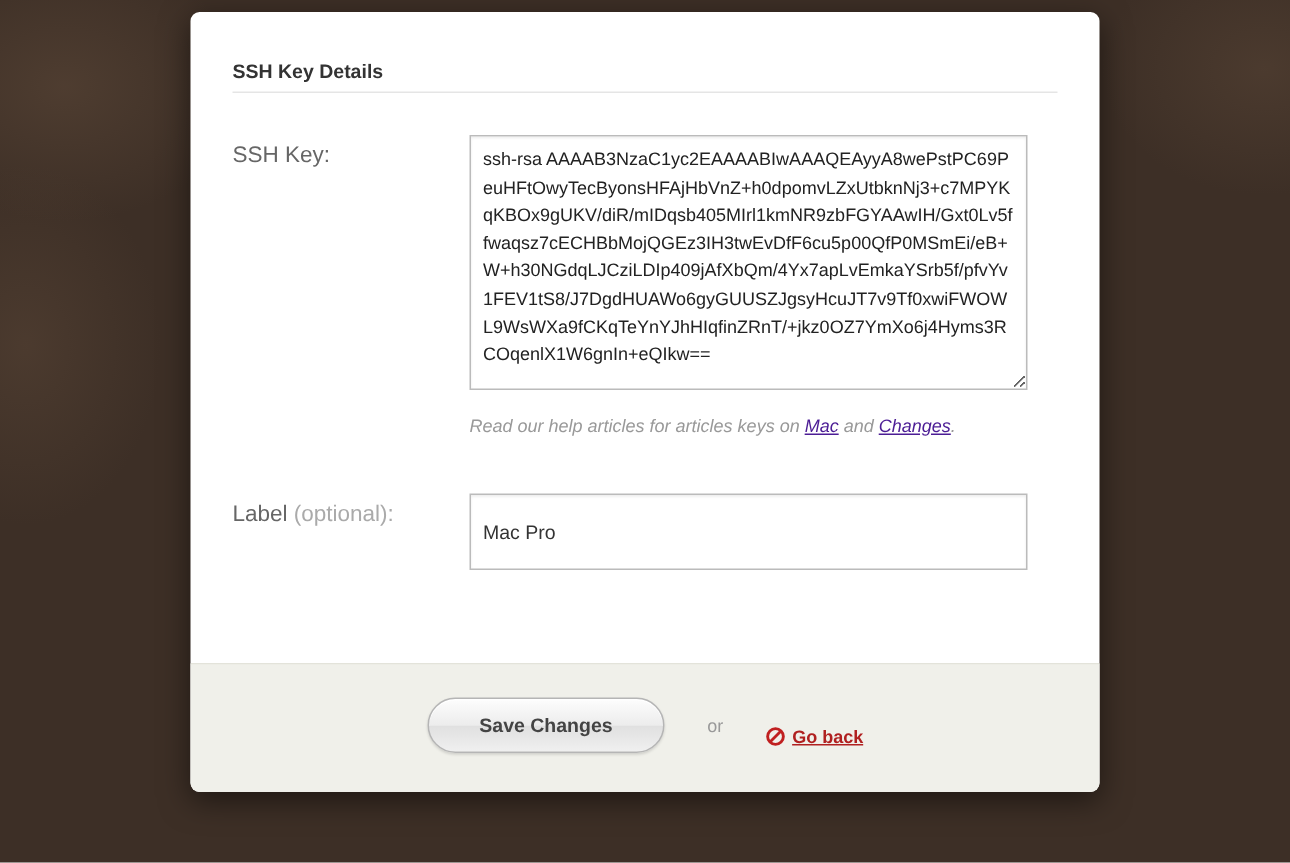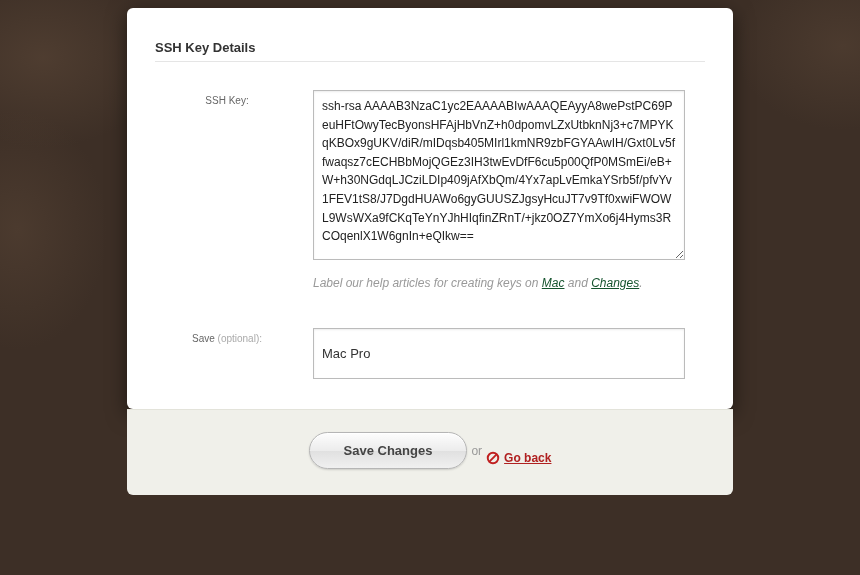--- a/index.html
+++ b/index.html
@@ -17,21 +17,21 @@
       width: 860px;
       height: 575px;
       overflow: hidden;
       position: relative;
     }
     .panel {
       position: absolute;
       left: 127px;
       top: 8px;
       width: 606px;
-      height: 401px;
+      height: 520px;
       background: #fff;
       border-radius: 6px;
       box-shadow: 0 6px 20px rgba(0,0,0,0.5);
       display: flex;
       flex-direction: column;
     }
     .content {
       padding: 32px 28px 20px 28px;
       flex: 1;
     }
@@ -43,23 +43,23 @@
       border-bottom: 1px solid #e5e5e5;
       margin-bottom: 28px;
     }
     .form-row {
       display: flex;
       align-items: flex-start;
       margin-bottom: 10px;
     }
     .form-label {
       width: 158px;
-      text-align: center;
+      text-align: left;
       padding-right: 14px;
-      font-size: 10px;
+      font-size: 15px;
       color: #666;
       padding-top: 5px;
     }
     .form-label .optional {
       color: #aaa;
     }
     .form-field {
       flex: 1;
       padding-right: 20px;
     }
@@ -79,42 +79,42 @@
     }
     .help-text {
       font-size: 12px;
       font-style: italic;
       color: #999;
       margin-left: 158px;
       margin-top: 12px;
       margin-bottom: 38px;
     }
     .help-text a {
-      color: #14532d;
+      color: #4c1d95;
       text-decoration: underline;
       font-style: italic;
     }
     input[type=text].label-input {
       width: 100%;
       padding: 17px 8px;
       font-size: 13px;
       font-family: "Lucida Grande", Arial, sans-serif;
       color: #333;
       border: 1px solid #bbb;
       box-shadow: inset 0 1px 2px rgba(0,0,0,0.08);
     }
     .footer {
       background: #f0f0ea;
       border-top: 1px solid #e3e3da;
       border-radius: 0 0 6px 6px;
       padding: 22px 0 26px 0;
       display: flex;
       align-items: center;
       justify-content: center;
-      gap: 4px;
+      gap: 28px;
     }
     .save-btn {
       background: linear-gradient(to bottom, #fdfdfd 0%, #ececec 50%, #e0e0e0 51%, #f0f0f0 100%);
       border: 1px solid #b5b5b5;
       border-radius: 22px;
       padding: 10px 34px;
       font-size: 13px;
       font-weight: bold;
       color: #444;
       cursor: pointer;
@@ -155,26 +155,26 @@
     <div class="section-title">SSH Key Details</div>
 
     <div class="form-row">
       <div class="form-label">SSH Key:</div>
       <div class="form-field">
         <textarea class="ssh-key" style="">ssh-rsa AAAAB3NzaC1yc2EAAAABIwAAAQEAyyA8wePstPC69PeuHFtOwyTecByonsHFAjHbVnZ+h0dpomvLZxUtbknNj3+c7MPYKqKBOx9gUKV/diR/mIDqsb405MIrl1kmNR9zbFGYAAwIH/Gxt0Lv5ffwaqsz7cECHBbMojQGEz3IH3twEvDfF6cu5p00QfP0MSmEi/eB+W+h30NGdqLJCziLDIp409jAfXbQm/4Yx7apLvEmkaYSrb5f/pfvYv1FEV1tS8/J7DgdHUAWo6gyGUUSZJgsyHcuJT7v9Tf0xwiFWOWL9WsWXa9fCKqTeYnYJhHIqfinZRnT/+jkz0OZ7YmXo6j4Hyms3RCOqenlX1W6gnIn+eQIkw==</textarea>
       </div>
     </div>
 
     <div class="help-text">
-      <span>Label our help articles for creating keys on </span><a href="#">Mac</a><span> and </span><a href="#">Changes</a><span>.</span>
+      <span>Read our help articles for articles keys on </span><a href="#">Mac</a><span> and </span><a href="#">Changes</a><span>.</span>
     </div>
 
     <div class="form-row">
       <div class="form-label">
-        <span>Save </span><span class="optional">(optional):</span>
+        <span>Label </span><span class="optional">(optional):</span>
       </div>
       <div class="form-field">
         <input type="text" class="label-input" value="Mac Pro" style="">
       </div>
     </div>
   </div>
 
   <div class="footer">
     <button class="save-btn">Save Changes</button>
     <span class="or-text">or</span>

